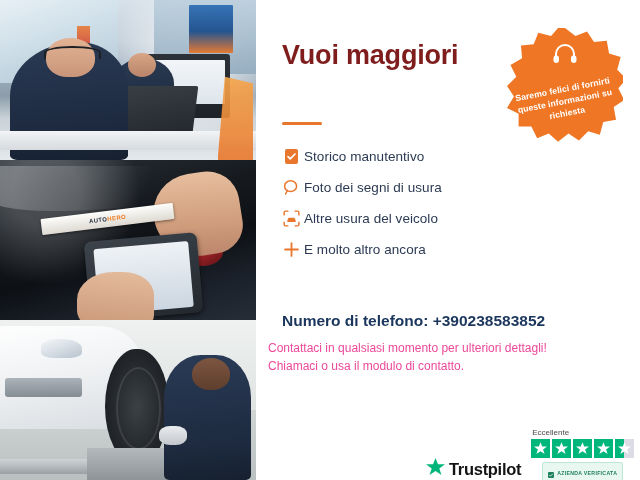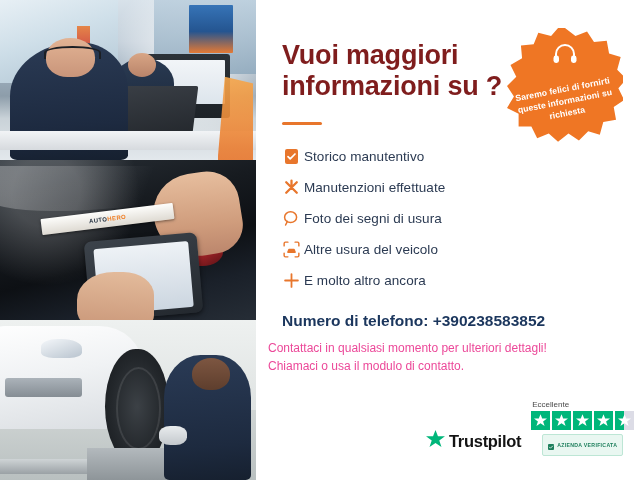--- a/index.html
+++ b/index.html
@@ -126,21 +126,21 @@
       clip-path:polygon(50% 0%,59% 7%,69% 3%,75% 12%,86% 11%,88% 22%,98% 25%,95% 36%,103% 44%,96% 52%,101% 62%,92% 68%,94% 79%,83% 81%,80% 92%,70% 89%,62% 97%,53% 91%,44% 98%,36% 91%,26% 95%,21% 85%,10% 85%,10% 74%,0% 69%,6% 59%,0% 50%,8% 42%,3% 32%,13% 26%,12% 15%,23% 14%,27% 4%,38% 7%,44% 0%);}
   .badge .hp{position:absolute;left:50%;top:16px;transform:translateX(-50%);}
   .badge .btxt{position:absolute;left:50%;top:56px;transform:translateX(-50%) rotate(-11deg);
       width:104px;text-align:center;color:#fff;font-size:8.6px;font-weight:700;line-height:1.38;letter-spacing:.1px;}
 
   
   .tp{position:absolute;left:170px;top:400px;display:flex;align-items:flex-end;gap:10px;}
   .tp-logo{display:flex;align-items:center;gap:4px;padding-bottom:4px;margin-top:12px;}
   .tp-logo .name{font-size:16.5px;font-weight:700;color:#141414;letter-spacing:-.3px;}
   .tp-right{display:flex;flex-direction:column;align-items:center;gap:2px;}
-  .tp-rate{font-size:8px;color:#4a4a4a;align-self:flex-start;margin-left:1px;}
+  .tp-rate{font-size:8px;color:#4a4a4a;align-self:flex-start;margin-left:1px;margin-top:28px;}
   .stars{display:flex;gap:2px;}
   .st{width:19px;height:19px;background:#00b67a;display:flex;align-items:center;justify-content:center;}
   .st.half{background:linear-gradient(90deg,#00b67a 50%,#dcdce6 50%);}
   .verified{display:flex;align-items:center;gap:3px;background:#e9f7f1;border:1px solid #bde6d5;
       border-radius:2px;padding:1px 5px;margin-top:2px;}
   .verified .vtxt{font-size:5.2px;font-weight:700;color:#1d7f5c;letter-spacing:.3px;}
 </style>
 </head>
 <body>
 
@@ -187,21 +187,20 @@
       <div class="mhead"></div>
       <div class="glove"></div>
     </div>
 
   </div>
 
   <div class="content">
 
     <div class="heading">
       <div>Vuoi maggiori</div>
-      <div>informazioni su ?</div>
     </div>
 
     <div class="rule"></div>
 
     <div class="badge">
       <div class="burst"></div>
       <span class="hp">
         <svg width="26" height="20" viewBox="0 0 26 20" fill="none">
           <path d="M4 13V10a9 9 0 0 1 18 0v3" stroke="#fff" stroke-width="2" stroke-linecap="round"></path>
           <rect x="1.5" y="11.5" width="5.5" height="7.5" rx="2.4" fill="#fff"></rect>
@@ -216,28 +215,20 @@
       <div class="feat">
         <span class="ic">
           <svg width="15" height="17" viewBox="0 0 15 17">
               <rect x="1" y="1" width="13" height="15" rx="2" fill="#e8762c"></rect>
               <path d="M4 8.6l2.2 2.3L11 6" stroke="#fff" stroke-width="1.7" fill="none" stroke-linecap="round" stroke-linejoin="round"></path>
             </svg>
         </span>
         <span class="lbl">Storico manutentivo</span>
       </div>
 
-      <div class="feat">
-        <span class="ic">
-          <svg width="17" height="17" viewBox="0 0 18 18">
-              <path d="M3.4 3.4L14.6 14.6M14.6 3.4L3.4 14.6M9 1.6V9" stroke="#e8762c" stroke-width="2.4" stroke-linecap="round"></path>
-            </svg>
-        </span>
-        <span class="lbl">Manutenzioni effettuate</span>
-      </div>
 
       <div class="feat">
         <span class="ic">
           <svg width="16" height="17" viewBox="0 0 16 17">
               <ellipse cx="7.6" cy="7.2" rx="6" ry="5.4" stroke="#e8762c" stroke-width="1.5" fill="none"></ellipse>
               <path d="M4.4 11.4L2.6 15" stroke="#e8762c" stroke-width="1.5" stroke-linecap="round"></path>
             </svg>
         </span>
         <span class="lbl">Foto dei segni di usura</span>
       </div>

